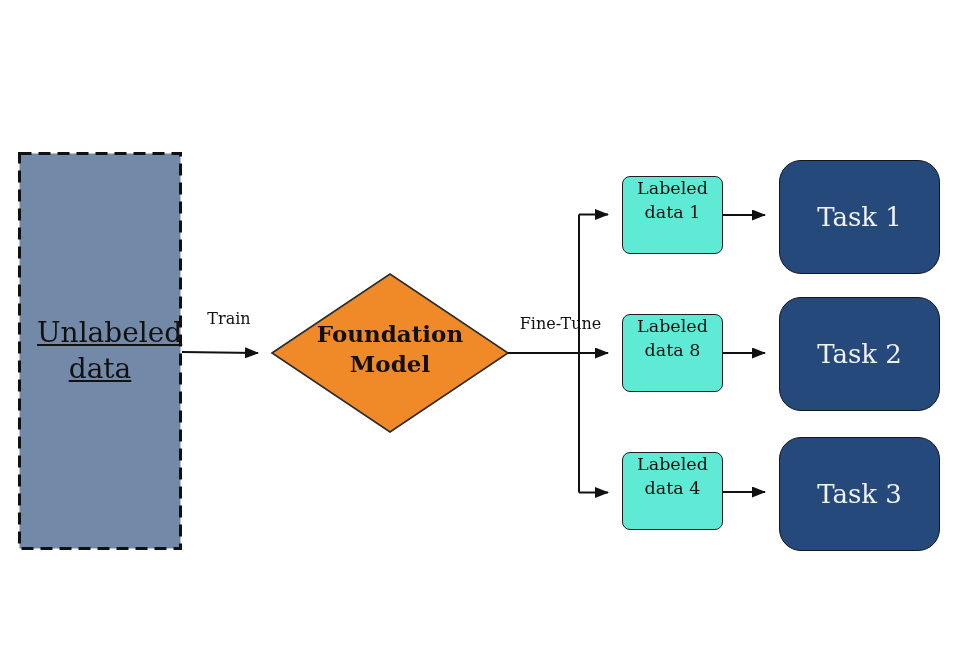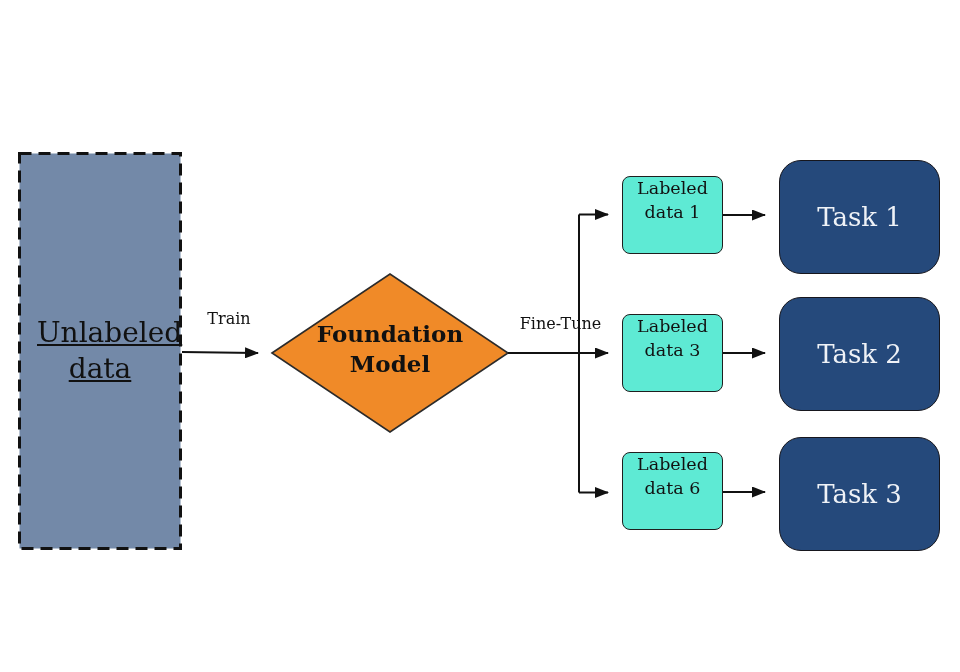--- a/index.html
+++ b/index.html
@@ -124,24 +124,24 @@
   </div>
 
   <div class="edge-label finetune-label">
     <span>Fine-Tune</span>
   </div>
 
   <div class="labeled-box labeled-1">
     <span>Labeled data 1</span>
   </div>
   <div class="labeled-box labeled-2">
-    <span>Labeled data 3</span>
+    <span>Labeled data 8</span>
   </div>
   <div class="labeled-box labeled-3">
-    <span>Labeled data 6</span>
+    <span>Labeled data 4</span>
   </div>
 
   <div class="task-box task-1">
     <span>Task 1</span>
   </div>
   <div class="task-box task-2">
     <span>Task 2</span>
   </div>
   <div class="task-box task-3">
     <span>Task 3</span>

